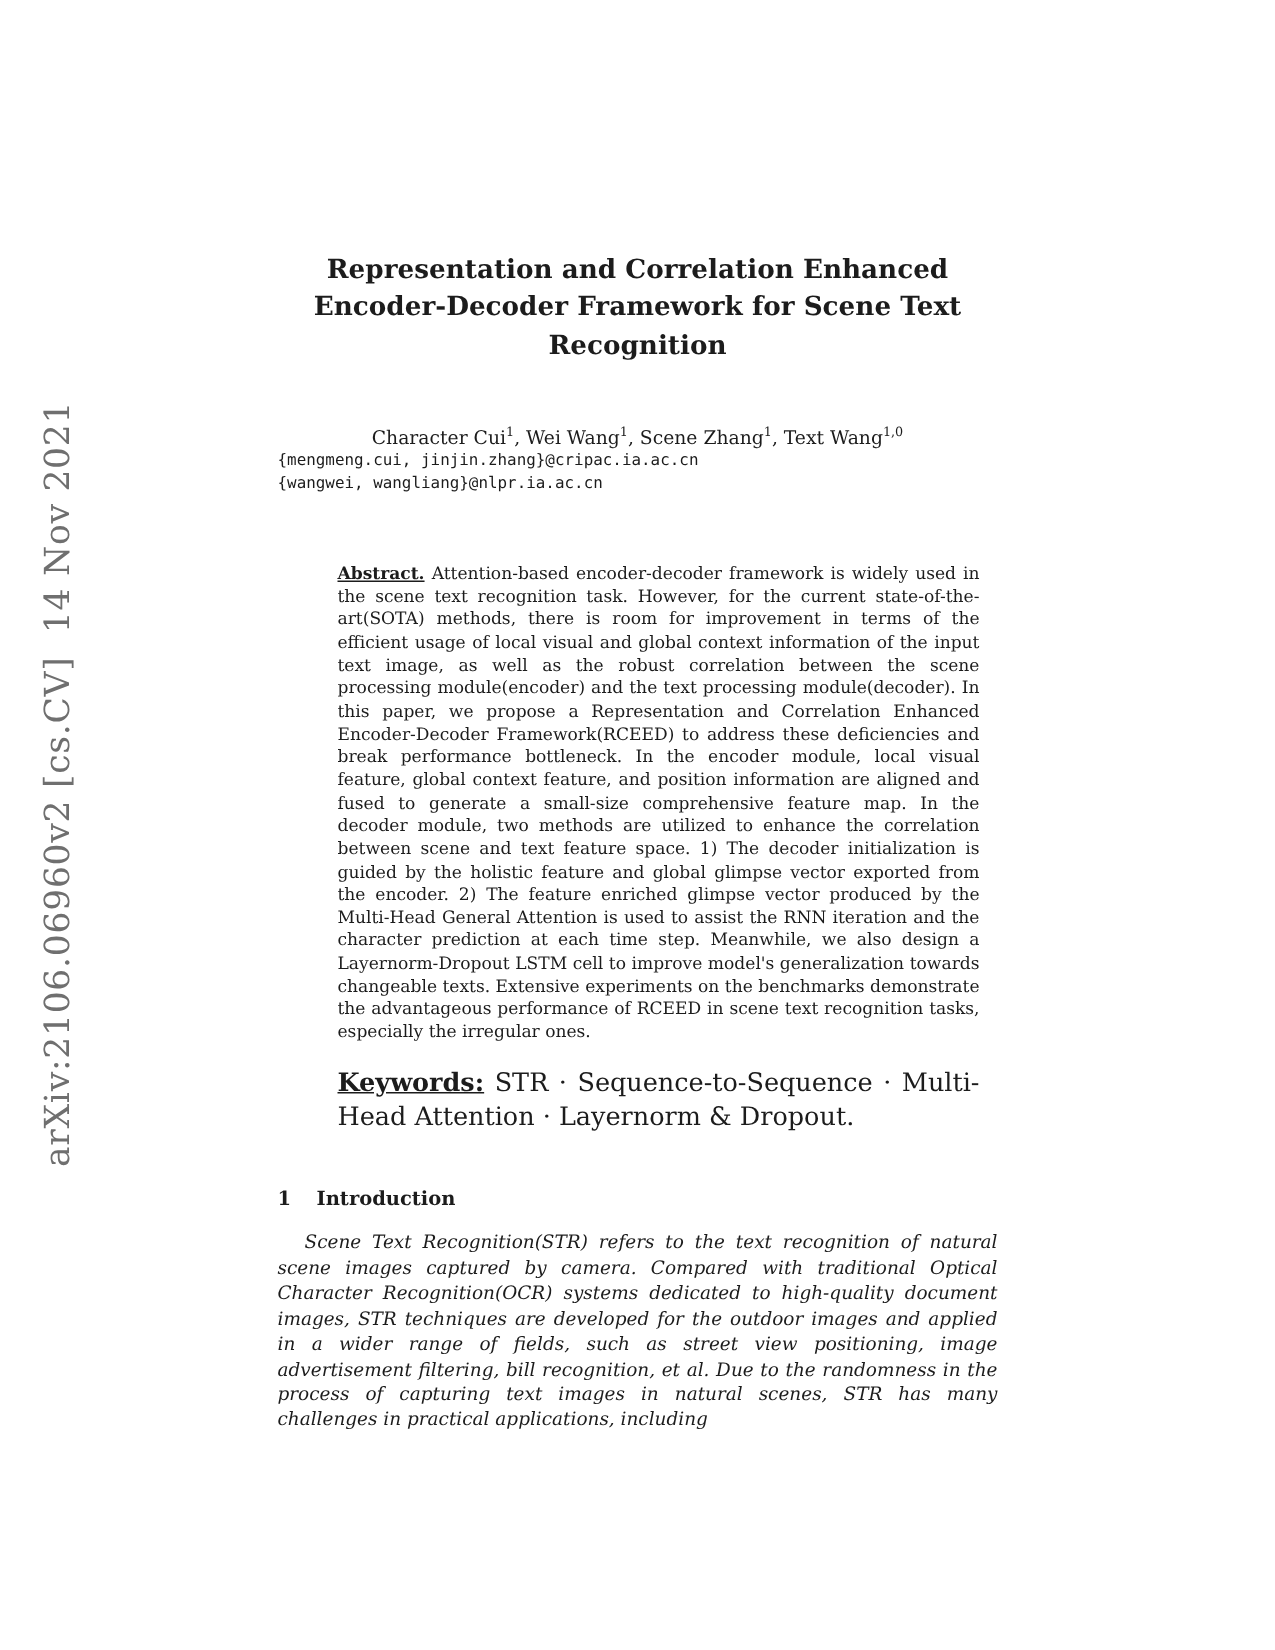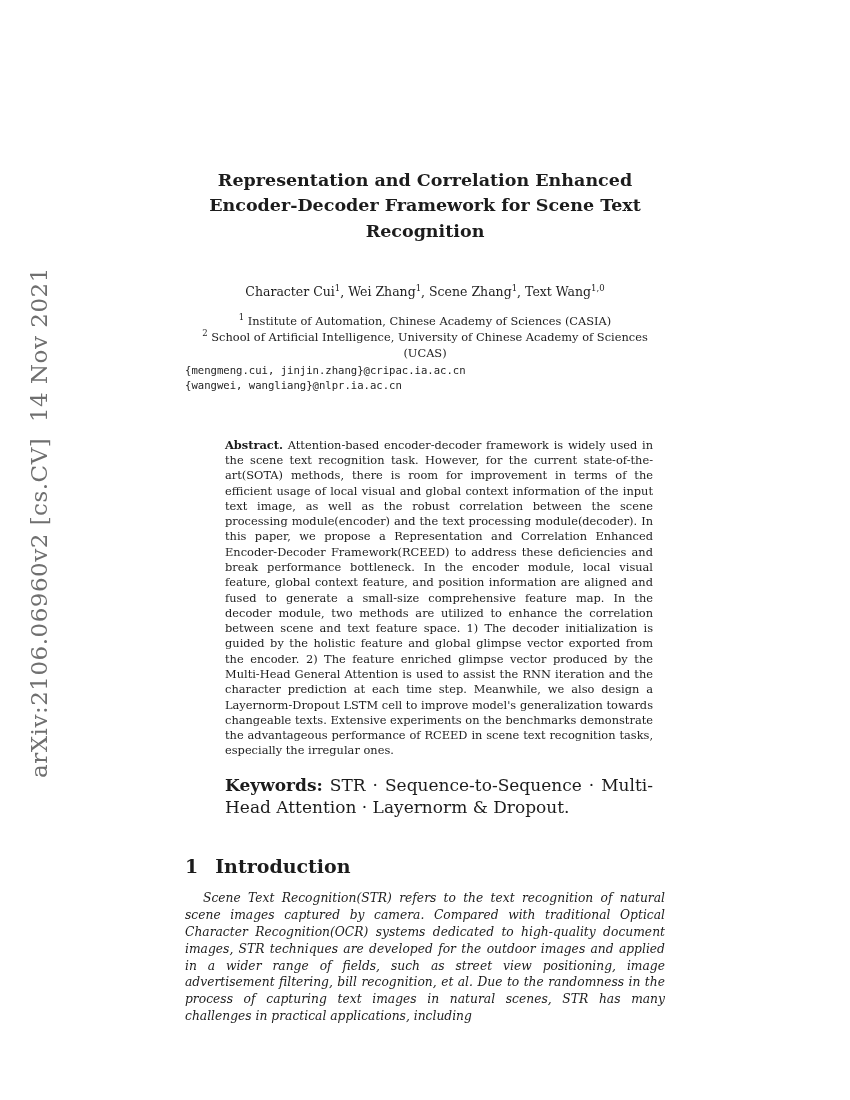--- a/index.html
+++ b/index.html
@@ -64,30 +64,31 @@
     margin-top: 1px;
   }
   .abstract {
     margin: 44px 12px 0 40px;
     font-size: 11.4px;
     line-height: 1.34;
     text-align: justify;
   }
   .bold-label {
     font-weight: bold;
+    text-decoration: underline;
   }
   .keywords {
     margin: 15px 12px 0 40px;
     font-size: 17px;
     line-height: 1.34;
     text-align: justify;
   }
   .section-heading {
     margin: 36px 0 0 0;
-    font-size: 19px;
+    font-size: 13px;
     font-weight: bold;
   }
   .section-number {
     display: inline-block;
     margin-right: 17px;
   }
   .body-paragraph {
     font-size: 12.3px;
     line-height: 1.37;
     text-align: justify;
@@ -99,27 +100,23 @@
 </head>
 <body>
 
 <div class="arxiv-watermark">arXiv:2106.06960v2 [cs.CV]  14 Nov 2021</div>
 
 <main class="content">
 
   <h1 class="title">Representation and Correlation Enhanced Encoder-Decoder Framework for Scene Text Recognition</h1>
 
   <p class="authors">
-    <span>Character Cui</span><sup>1</sup><span>, </span><span>Wei Zhang</span><sup>1</sup><span>, </span><span>Scene Zhang</span><sup>1</sup><span>, </span><span>Text Wang</span><sup>1,0</sup>
+    <span>Character Cui</span><sup>1</sup><span>, </span><span>Wei Wang</span><sup>1</sup><span>, </span><span>Scene Zhang</span><sup>1</sup><span>, </span><span>Text Wang</span><sup>1,0</sup>
   </p>
 
-  <div class="affiliations">
-    <div><sup>1</sup><span> Institute of Automation, Chinese Academy of Sciences (CASIA)</span></div>
-    <div><sup>2</sup><span> School of Artificial Intelligence, University of Chinese Academy of Sciences (UCAS)</span></div>
-  </div>
 
   <div class="emails">
     <div>{mengmeng.cui, jinjin.zhang}@cripac.ia.ac.cn</div>
     <div>{wangwei, wangliang}@nlpr.ia.ac.cn</div>
   </div>
 
   <p class="abstract">
     <span class="bold-label">Abstract.</span>
     <span>Attention-based encoder-decoder framework is widely used in the scene text recognition task. However, for the current state-of-the-art(SOTA) methods, there is room for improvement in terms of the efficient usage of local visual and global context information of the input text image, as well as the robust correlation between the scene processing module(encoder) and the text processing module(decoder). In this paper, we propose a Representation and Correlation Enhanced Encoder-Decoder Framework(RCEED) to address these deficiencies and break performance bottleneck. In the encoder module, local visual feature, global context feature, and position information are aligned and fused to generate a small-size comprehensive feature map. In the decoder module, two methods are utilized to enhance the correlation between scene and text feature space. 1) The decoder initialization is guided by the holistic feature and global glimpse vector exported from the encoder. 2) The feature enriched glimpse vector produced by the Multi-Head General Attention is used to assist the RNN iteration and the character prediction at each time step. Meanwhile, we also design a Layernorm-Dropout LSTM cell to improve model's generalization towards changeable texts. Extensive experiments on the benchmarks demonstrate the advantageous performance of RCEED in scene text recognition tasks, especially the irregular ones.</span>
   </p>

